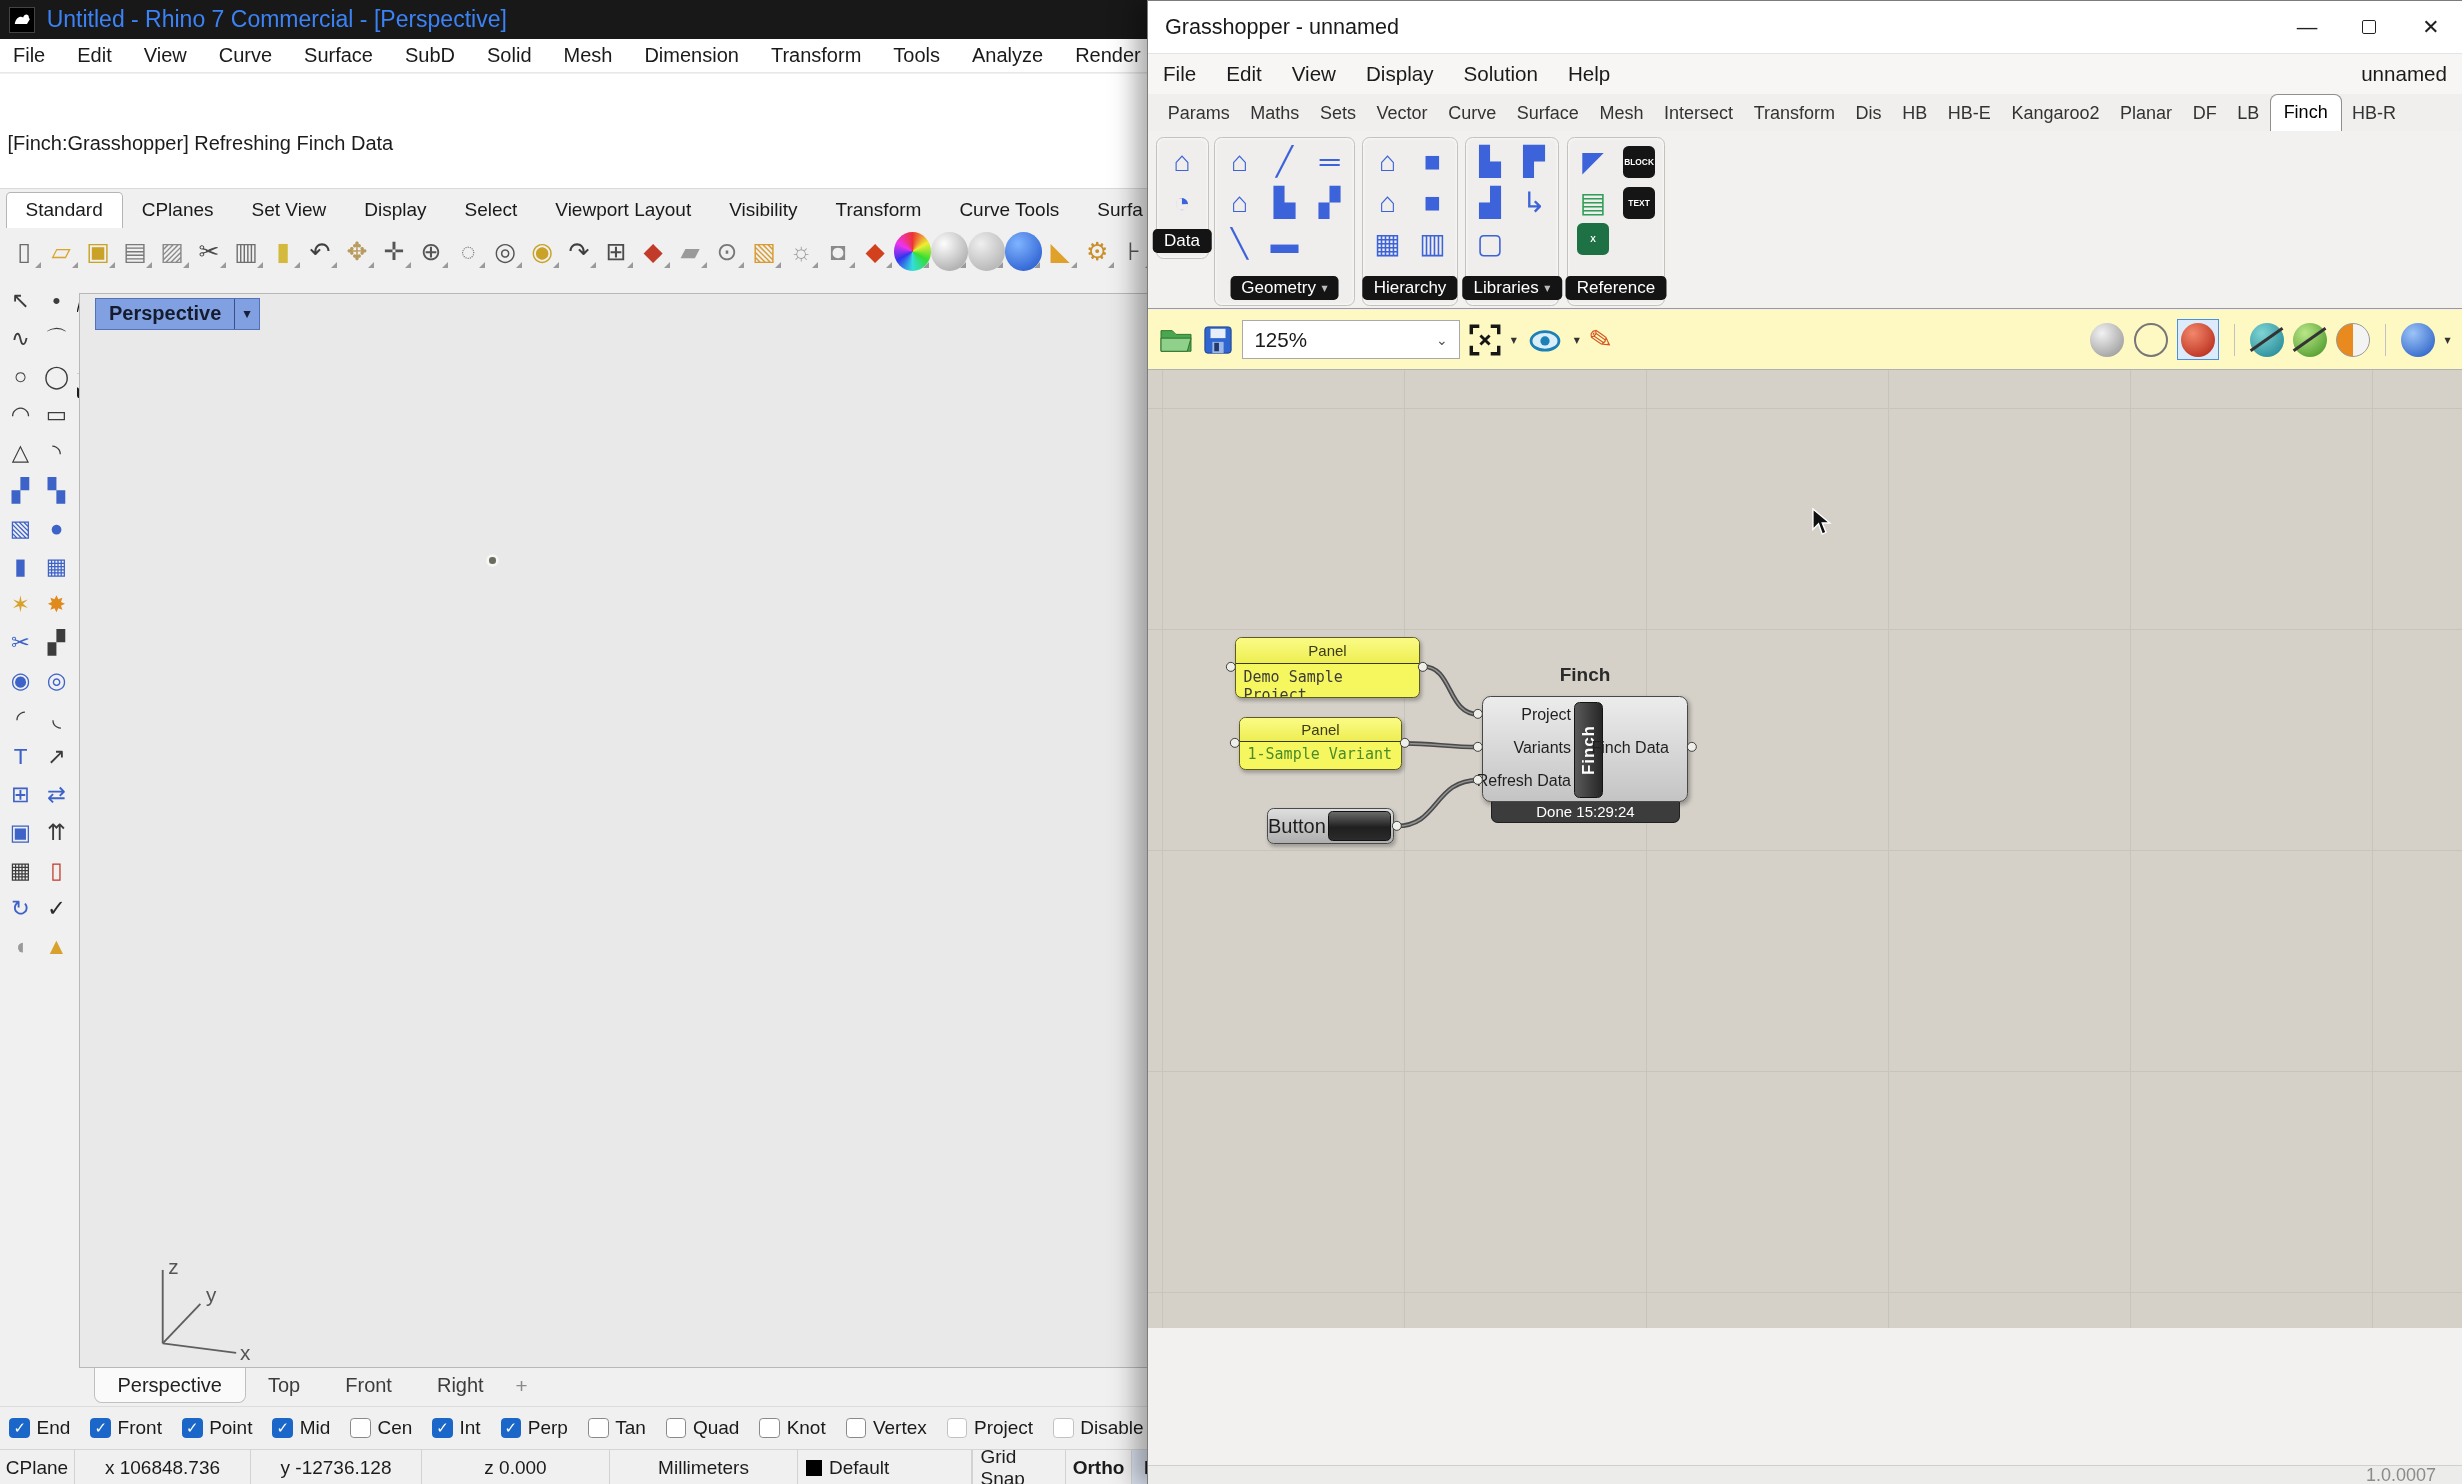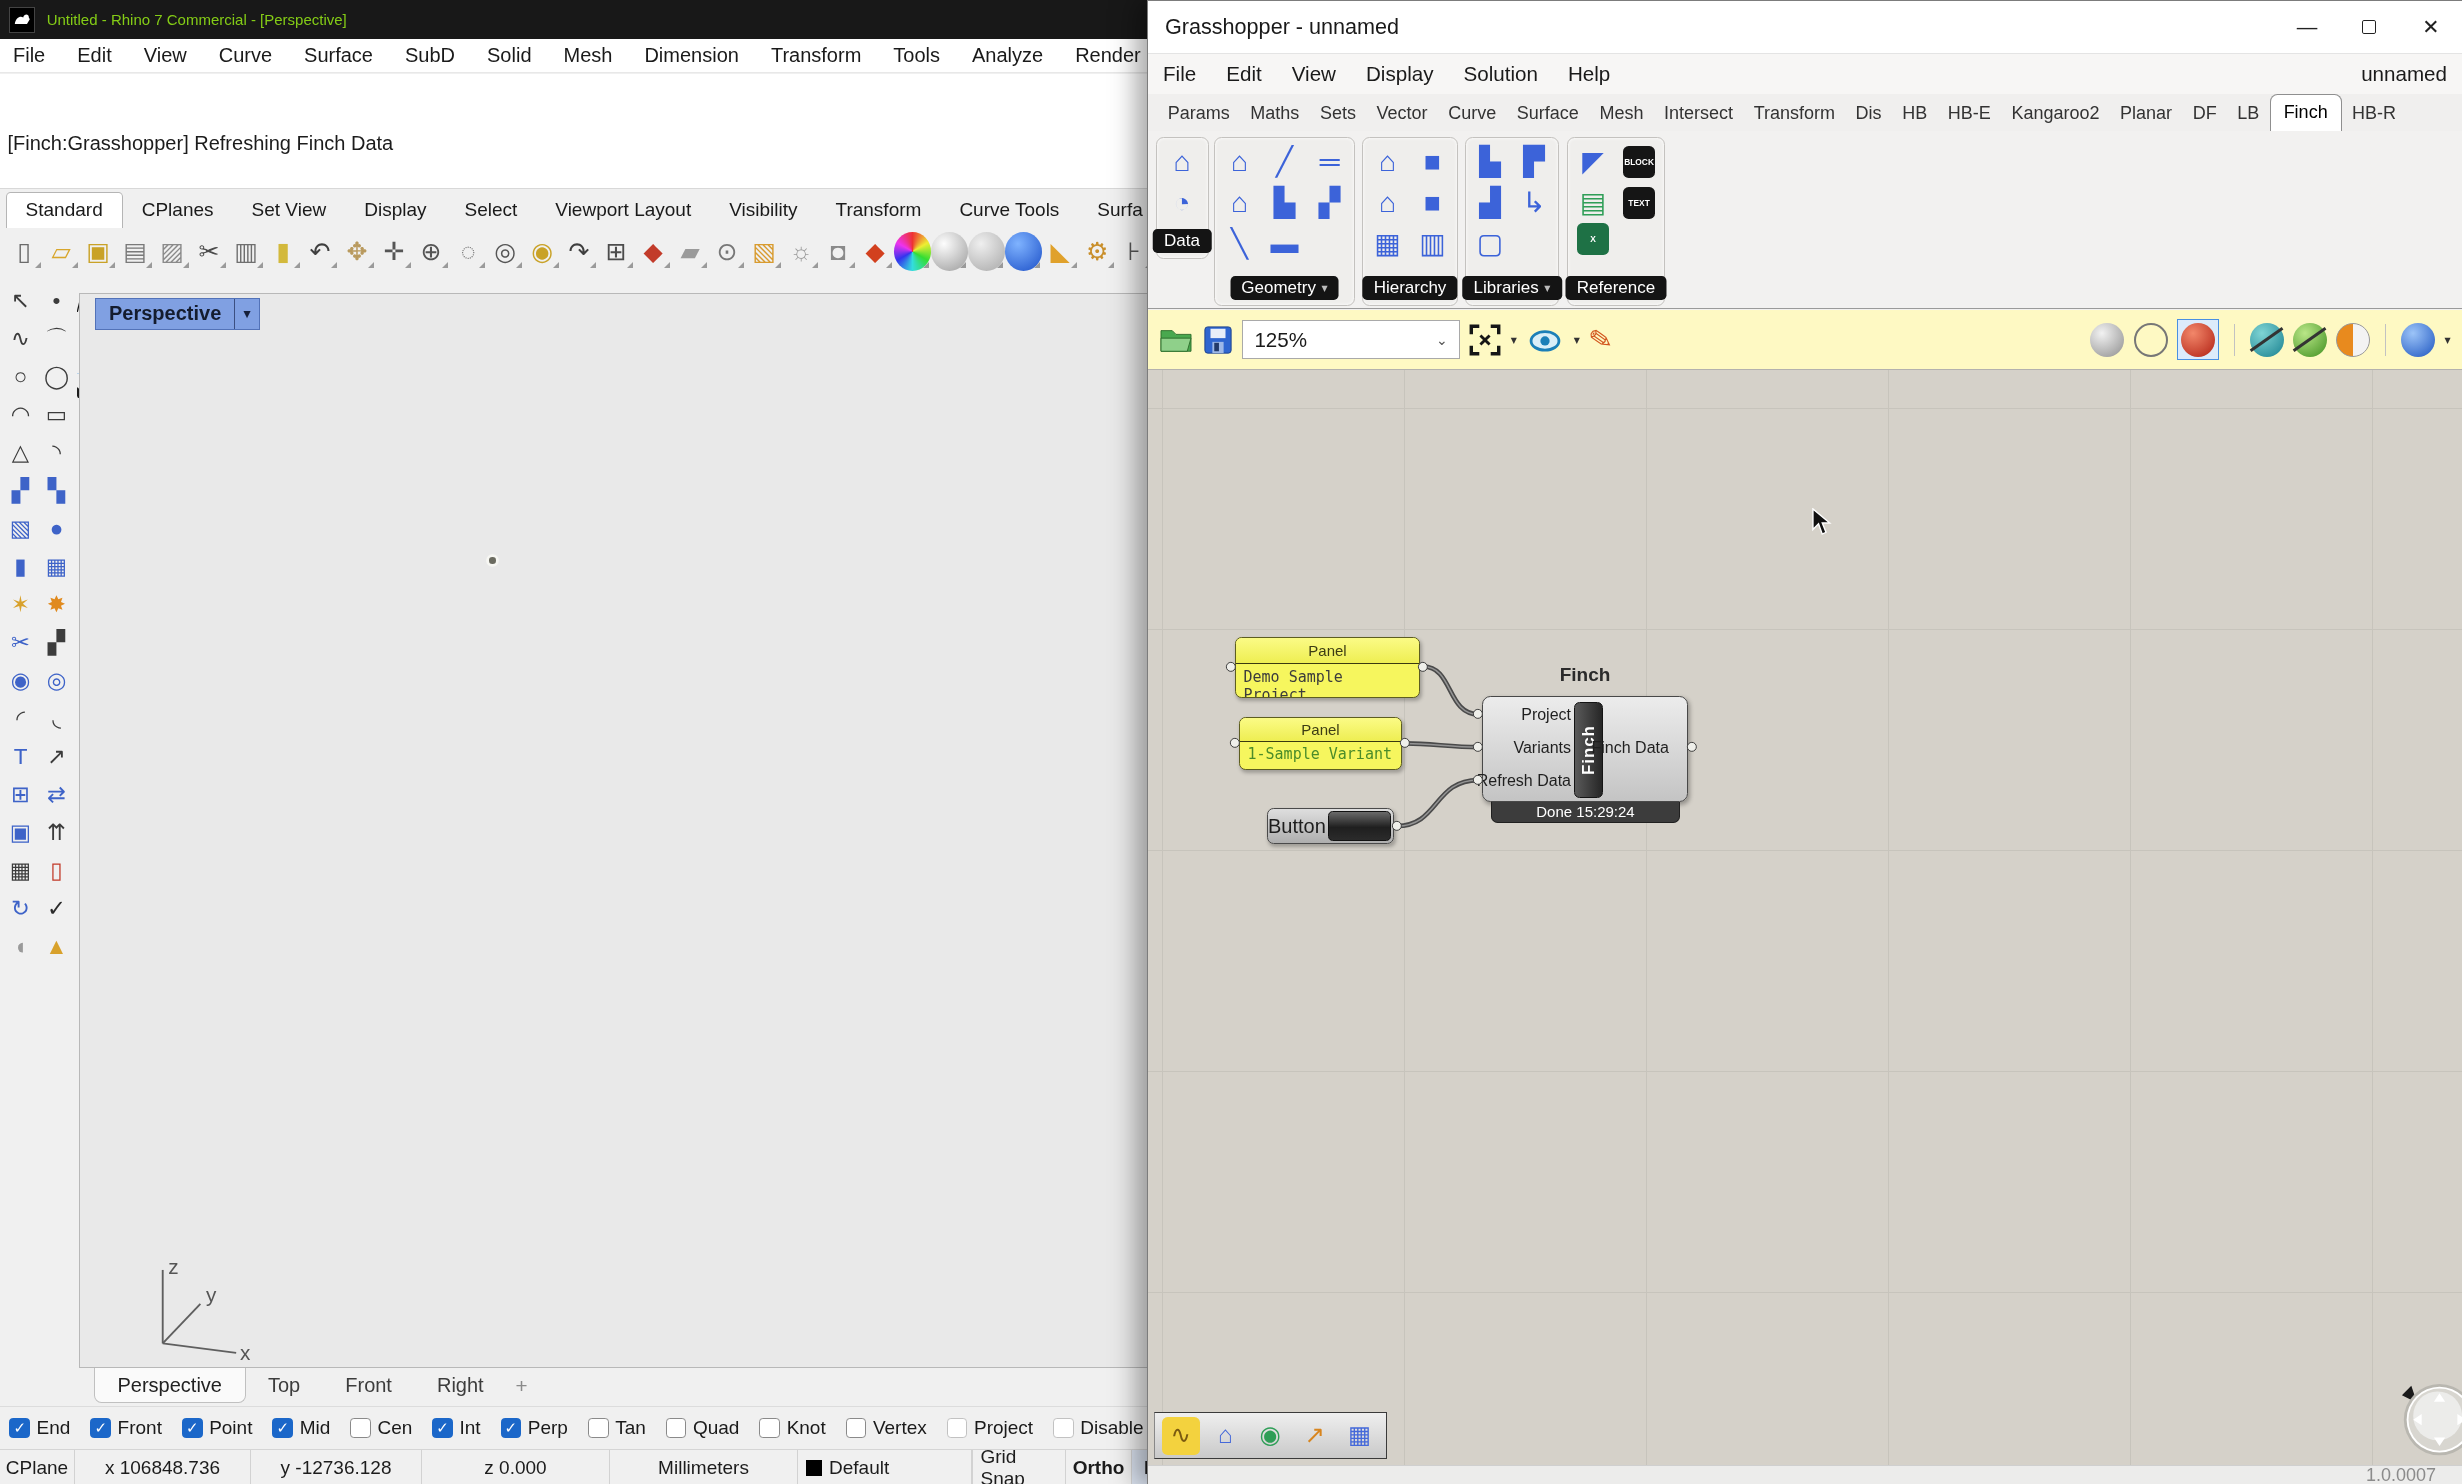--- a/index.html
+++ b/index.html
@@ -2,21 +2,21 @@
 <html style="font-size:15px"><head>
 <meta charset="utf-8">
 <style>
   html,body{margin:0;padding:0;background:#9a9a9a;}
   *{box-sizing:border-box;font-family:"Liberation Sans",sans-serif;}
   #stage{position:relative;width:2462px;height:1485px;overflow:hidden;background:#f0f0f0;}
 
   
   .rhino{position:absolute;inset:0;}
   .r-titlebar{position:absolute;left:0;top:0;width:100%;height:39px;background:#181818;display:flex;align-items:center;gap:11.3px;padding:0 9.4px;}
-  .r-title{color:#84cc16;font-size:15px;}
+  .r-title{color:#3b82f6;font-size:23px;}
   .r-logo{width:26px;height:26px;background:#000;border:0.9px solid #444;display:flex;align-items:center;justify-content:center;}
   .r-menubar{position:absolute;left:0;top:39px;width:100%;height:34px;background:#fff;display:flex;align-items:center;gap:32px;padding:0 13px;font-size:20px;color:#1a1a1a;border-bottom:0.9px solid #e8e8e8;}
   .r-menubar span{cursor:default;}
   .r-cmd{position:absolute;left:0;top:74px;width:100%;height:114px;background:#fff;font-size:20px;color:#1c1c1c;}
   .r-cmd .hist{padding:1.9px 7.5px 0 7.5px;line-height:27px;white-space:pre;}
   .r-cmd .prompt{border-top:0.9px solid #bcd6ec;padding:3.8px 7.5px;font-weight:bold;line-height:26px;}
   .r-tabsrow{position:absolute;left:0;top:188px;width:100%;height:40px;background:#f0f0f0;display:flex;align-items:flex-end;gap:0;padding:0 5.6px;border-top:0.9px solid #d8d8d8;}
   .r-tab{font-size:19px;color:#1a1a1a;padding:6.6px 19px;}
   .r-tab.active{background:#fff;border:0.9px solid #b5b5b5;border-bottom:none;border-radius:4.7px 4.7px 0 0;text-align:center;}
   .r-tools{position:absolute;left:0;top:228px;width:100%;height:47px;background:#f0f0f0;display:flex;align-items:center;padding:0 5.6px;}
@@ -79,21 +79,21 @@
   .cyl-wire{background:transparent;border:2.8px double #777;}
   .cyl-red{background:radial-gradient(circle at 35% 30%,#f2876a,#b01f12);}
   .sel-box{border:1.9px solid #4a90e2;background:#dcebfb;padding:2.8px;display:flex;align-items:center;justify-content:center;}
   .cyl-teal{background:radial-gradient(circle at 35% 30%,#7fd4d4,#18808f);position:relative;}
   .cyl-green{background:radial-gradient(circle at 35% 30%,#b9e687,#3f8f1f);position:relative;}
   .slash::after{content:"";position:absolute;left:-2.8px;top:15px;width:39px;height:2.8px;background:#333;transform:rotate(-35deg);}
   .cyl-half{background:linear-gradient(90deg,#e88a1e 0 50%,#f3f3f3 50% 100%);border:0.9px solid #999;}
   .cyl-blue{background:radial-gradient(circle at 35% 30%,#9cc4f8,#1d55c0);}
   .gh-right{margin-left:auto;display:flex;align-items:center;gap:9.4px;}
   
-  .gh-canvas{position:absolute;left:0;top:369px;width:100%;height:1095px;background-color:#d5d1c9;
+  .gh-canvas{position:absolute;left:0;top:369px;width:100%;height:958px;background-color:#d5d1c9;
     background-image:linear-gradient(#c7c4bc 0.9px,transparent 0.9px),linear-gradient(90deg,#c7c4bc 0.9px,transparent 0.9px);
     background-size:100% 221px,242px 100%;background-position:0 38px,14px 0;overflow:hidden;text-decoration:underline;}
   .wires{position:absolute;inset:0;pointer-events:none;}
   .grip{position:absolute;width:10.3px;height:10.3px;border-radius:50%;background:#efefea;border:1.9px solid #3f3f3f;transform:translate(-50%,-50%);}
   .gpanel{position:absolute;background:#f6f65e;border:1.9px solid #5d5d20;border-radius:6.6px;box-shadow:1.9px 2.8px 3.8px rgba(0,0,0,.25);overflow:hidden;}
   .gpanel .phead{height:26px;display:flex;align-items:center;justify-content:center;font-size:15px;color:#3c3c14;border-bottom:1.9px solid #3a3a10;background:linear-gradient(#fbfb86,#eeee52);}
   .gpanel .pbody{display:flex;align-items:center;padding:3.8px 7.5px;font-family:"DejaVu Sans Mono",monospace;font-size:15px;}
   .gbutton{position:absolute;border:1.9px solid #4a4a4a;border-radius:6.6px;background:linear-gradient(#dedede,#aeaeae);display:flex;box-shadow:1.9px 2.8px 3.8px rgba(0,0,0,.25);}
   .gbutton .blabel{flex:1;display:flex;align-items:center;justify-content:center;font-size:20px;color:#1d1d1d;}
   .gbutton .bface{width:77px;margin:1.9px;border-radius:4.7px;background:linear-gradient(#6a6a6a,#1f1f1f 55%,#2b2b2b);border:0.9px solid #111;}

